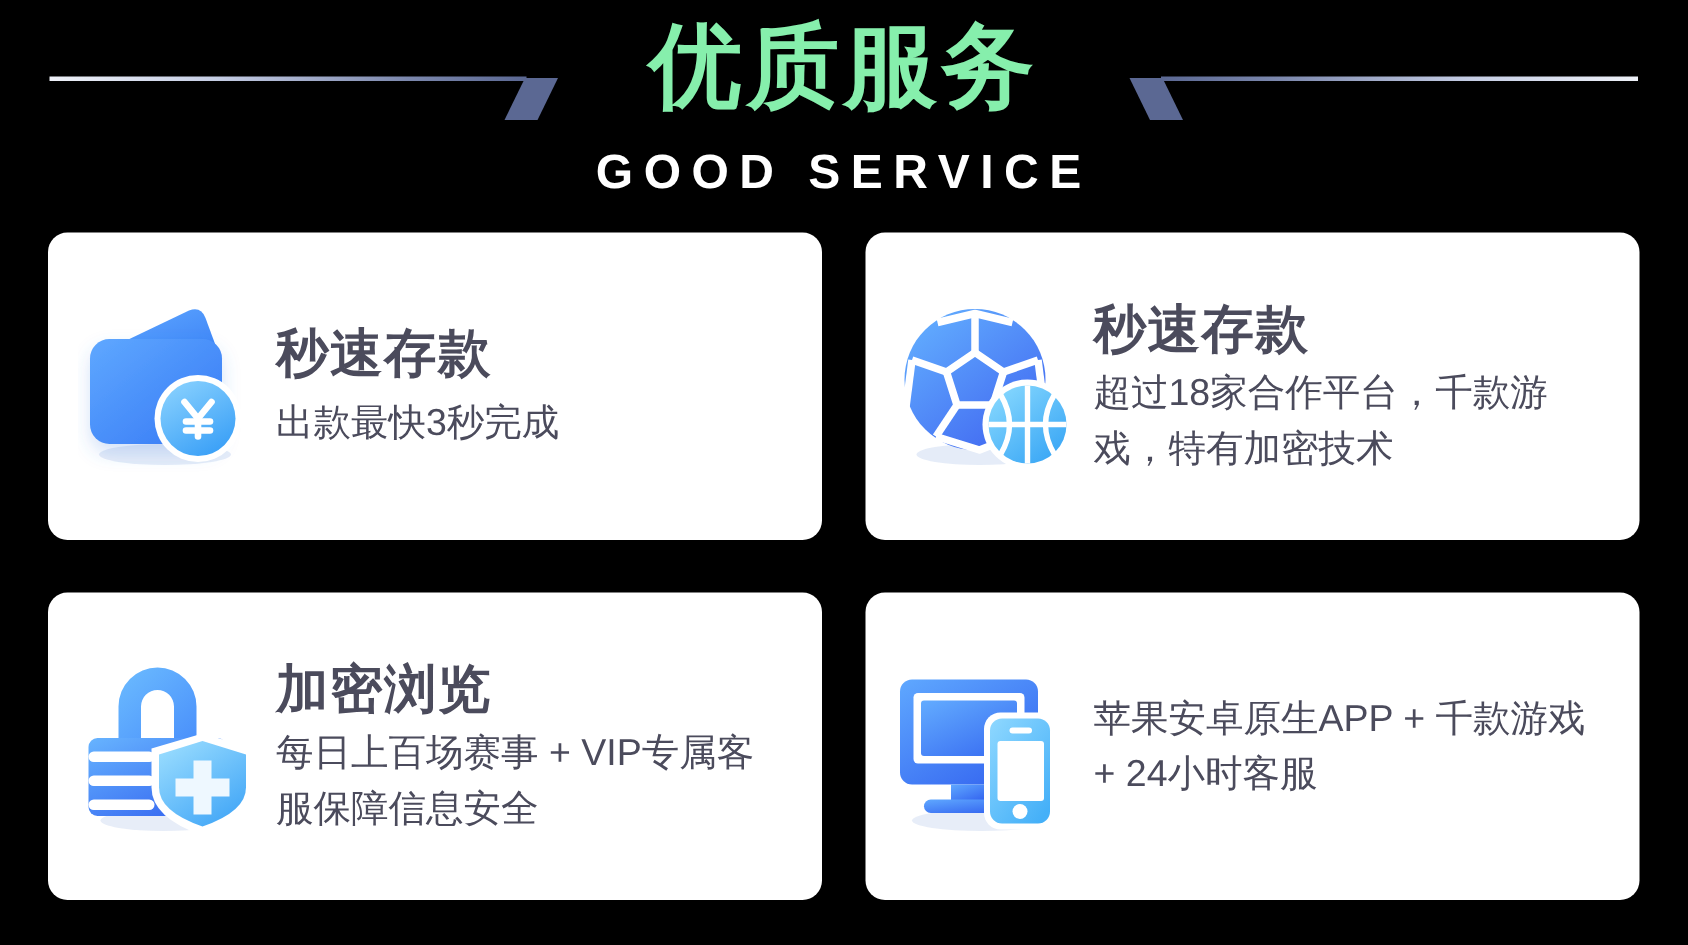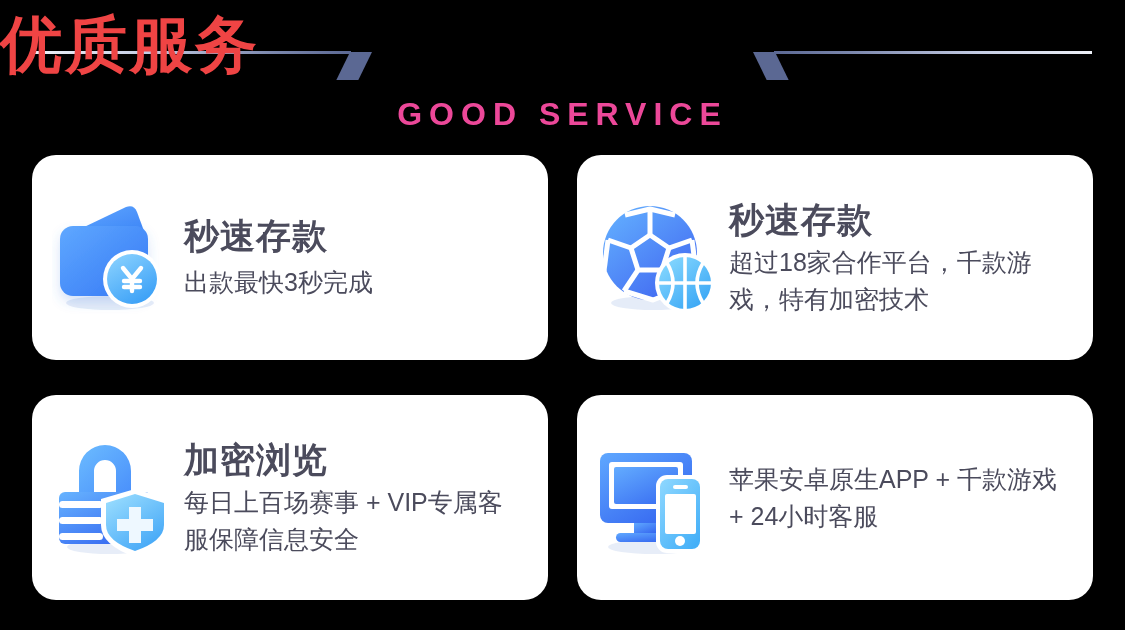--- a/index.html
+++ b/index.html
@@ -6,45 +6,45 @@
   body{
     width:1125px;height:630px;background:#000;overflow:hidden;
     font-family:"Liberation Sans","DejaVu Sans",sans-serif;
     -webkit-font-smoothing:antialiased;
   }
   .stage{position:relative;width:1125px;height:630px;}
 
   
   .header{position:absolute;left:0;top:0;width:1125px;height:148px;}
   .hdr-title{
-    position:absolute;left:0;top:6px;width:1125px;text-align:left;
+    position:absolute;left:0;top:6px;width:1125px;text-align:center;
     font-size:62px;font-weight:bold;letter-spacing:3px;
-    color:#ef4444;line-height:78px;white-space:nowrap;
+    color:#86efac;line-height:78px;white-space:nowrap;
   }
   .hdr-sub{
     position:absolute;left:0;top:96px;width:1125px;text-align:center;
     font-size:32px;font-weight:bold;letter-spacing:7px;
-    color:#ec4899;line-height:36px;white-space:nowrap;
+    color:#ffffff;line-height:36px;white-space:nowrap;
   }
   
   .rule{position:absolute;height:3px;top:51px;}
   .rule-left{left:33px;width:318px;
     background:linear-gradient(90deg,#eef1f8 0%,#c5cde4 35%,#7c88ad 75%,#5b6893 100%);}
   .rule-right{right:33px;width:318px;
     background:linear-gradient(270deg,#eef1f8 0%,#c5cde4 35%,#7c88ad 75%,#5b6893 100%);}
   .tick{position:absolute;top:52px;width:22px;height:28px;background:#5b6893;}
   .tick-left{left:350px;transform:skewX(-26deg);transform-origin:top left;}
   .tick-right{right:350px;transform:skewX(26deg);transform-origin:top right;}
 
   
   .grid{position:absolute;left:32px;top:155px;width:1061px;height:445px;
         display:grid;grid-template-columns:516px 516px;grid-template-rows:205px 205px;
         column-gap:29px;row-gap:35px;}
   .card{
-    background:#fff;border-radius:24px;position:relative;
+    background:#fff;border-radius:13px;position:relative;
     display:flex;align-items:center;overflow:hidden;
   }
   .icon-wrap{
     width:152px;min-width:152px;height:100%;
     display:flex;align-items:center;justify-content:center;
     padding-left:8px;box-sizing:border-box;
   }
   .icon-wrap svg{display:block;}
   .txt{flex:1;padding-right:16px;}
   .c-title{

